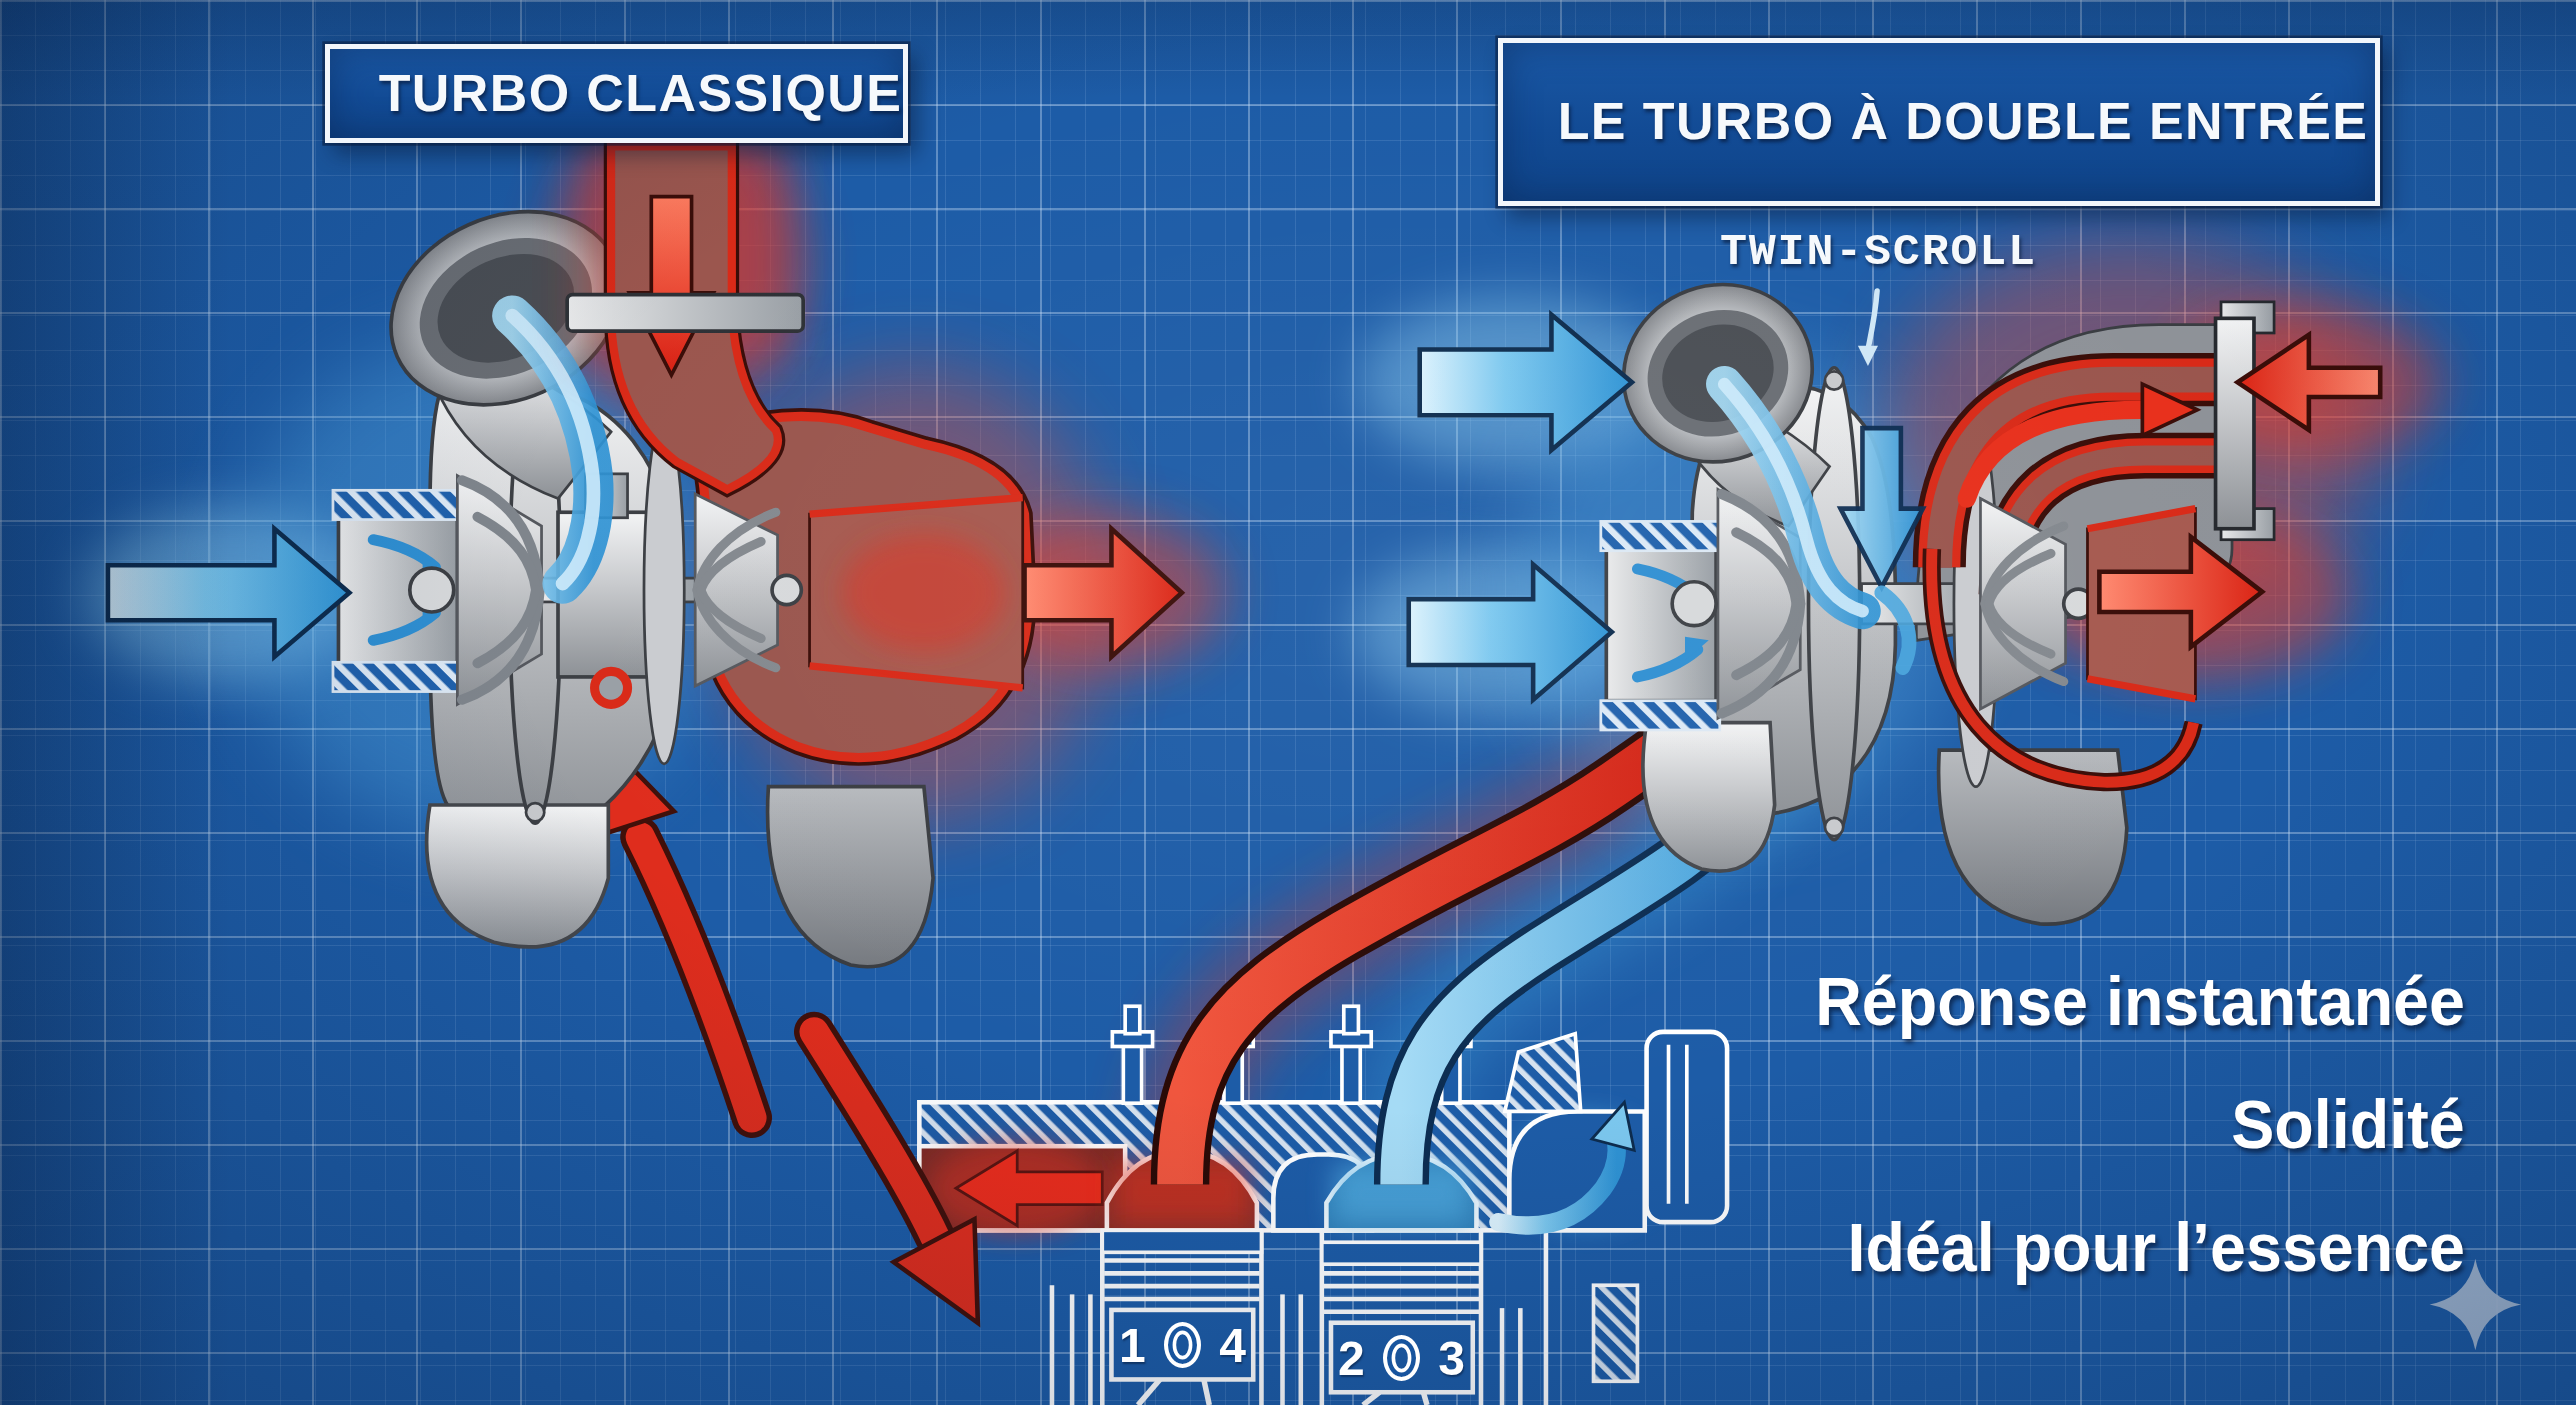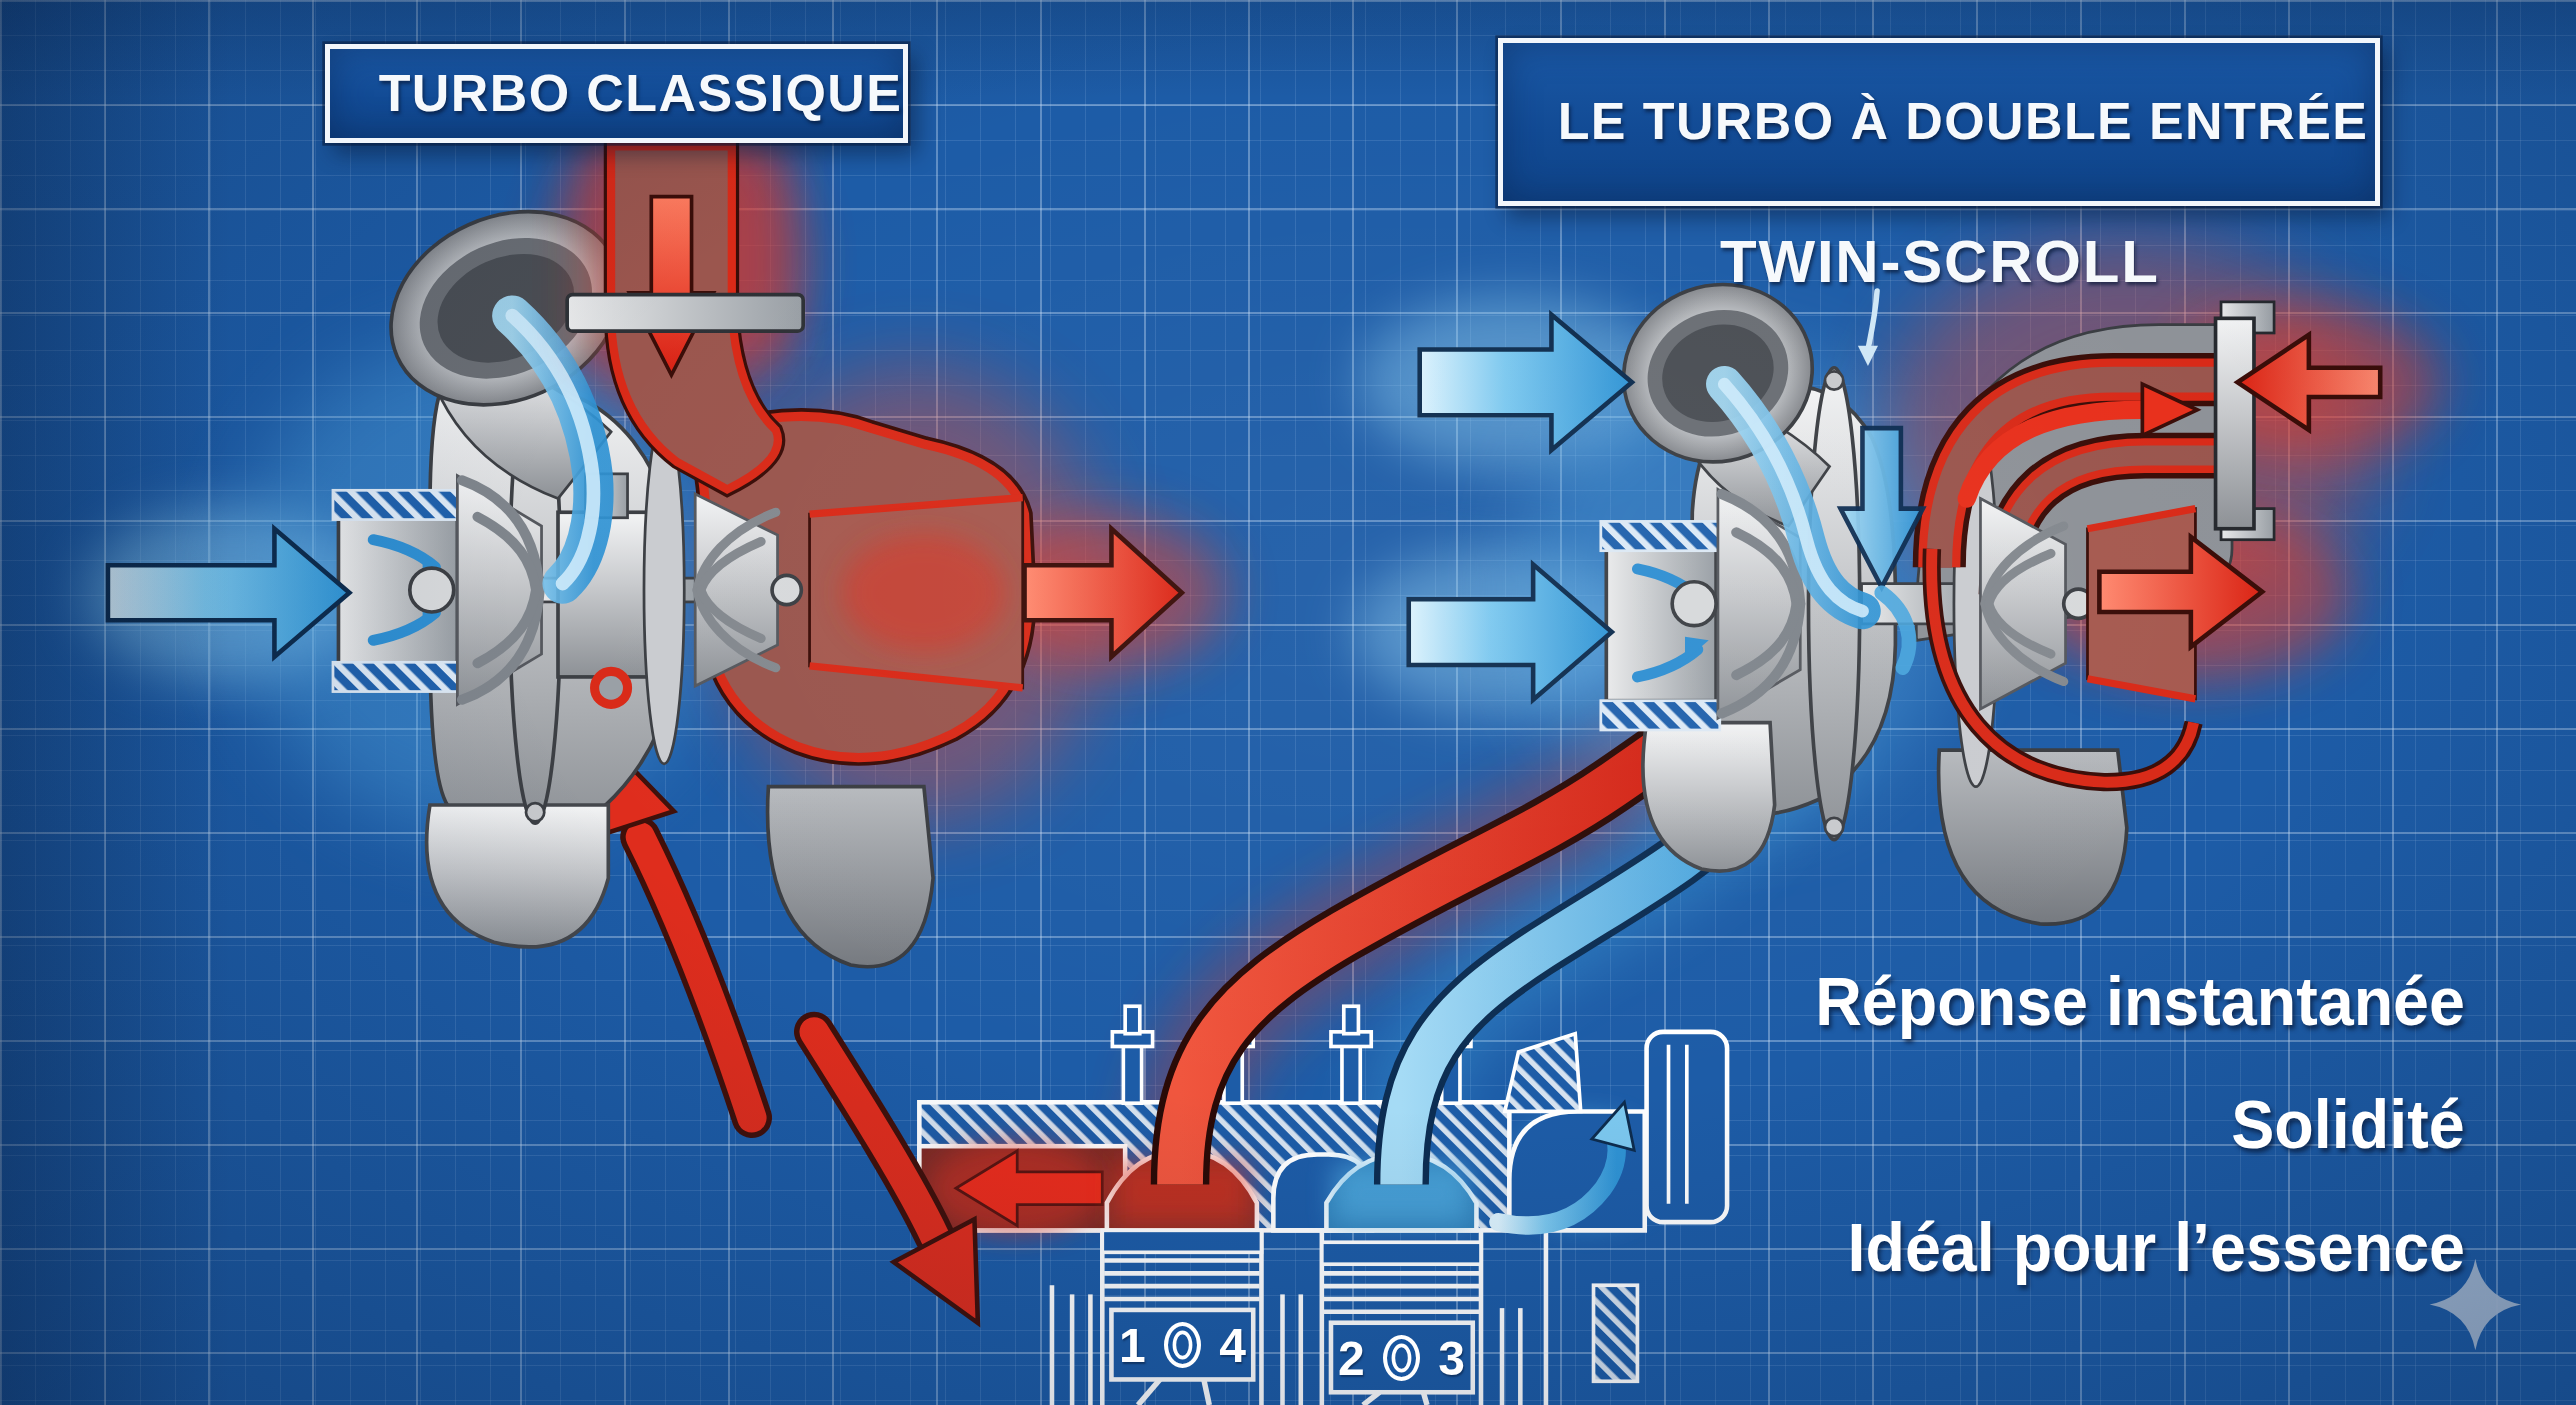--- a/index.html
+++ b/index.html
@@ -34,22 +34,22 @@
     box-shadow:0 0 0 2.7px rgba(8,26,58,.55), 9.1px 11px 20px rgba(4,18,44,.45), inset 0 0 37px rgba(8,30,70,.45);
     display:flex;flex-direction:column;align-items:center;justify-content:center;
     color:#f6f9fc;font-weight:bold;
   }
   .title-box .line{
     font-size:52px;letter-spacing:1.4px;line-height:1.34;white-space:nowrap;
     text-shadow:1.8px 2.7px 3.7px rgba(6,22,50,.65);
     margin-left:48px;
   }
   .callout-label{
-    position:absolute;color:#f6f9fc;font-weight:bold;font-size:60px;letter-spacing:1.8px;
-    text-shadow:1.8px 2.7px 3.7px rgba(6,22,50,.65);text-align:center;white-space:nowrap;
+    position:absolute;color:#f6f9fc;font-weight:bold;font-size:45px;letter-spacing:1.8px;
+    text-shadow:1.8px 2.7px 3.7px rgba(6,22,50,.65);text-align:left;white-space:nowrap;font-family:Liberation Mono, monospace;
   }
   .benefit{
     position:absolute;right:111px;color:#ffffff;font-weight:bold;font-size:68px;
     text-shadow:2.7px 3.7px 4.6px rgba(6,22,50,.65);white-space:nowrap;
     transform:scaleX(.95);transform-origin:100% 50%;
   }
   .cyl{
     position:absolute;display:flex;align-items:center;justify-content:center;gap:18.3px;
     color:#fff;font-size:48px;font-weight:bold;text-shadow:0.9px 1.8px 1.8px rgba(6,22,50,.5);
   }

